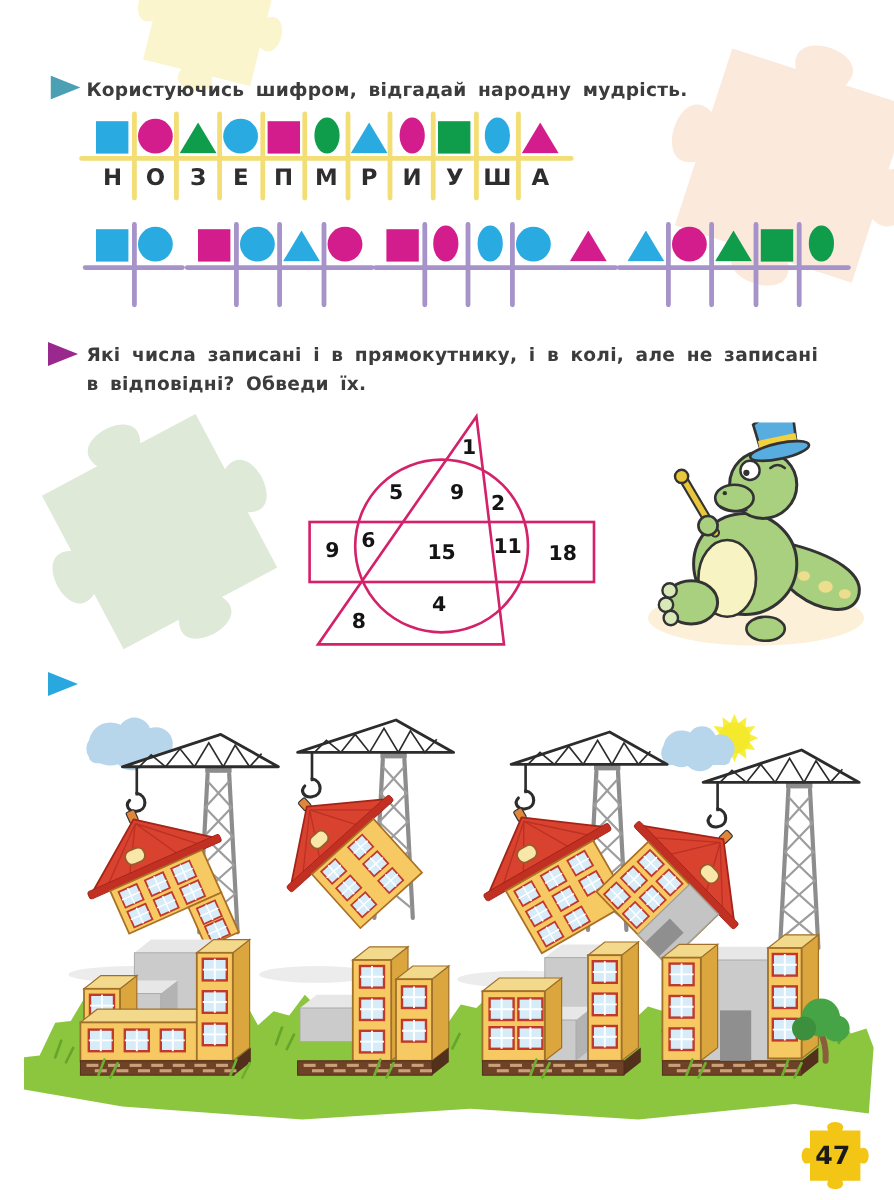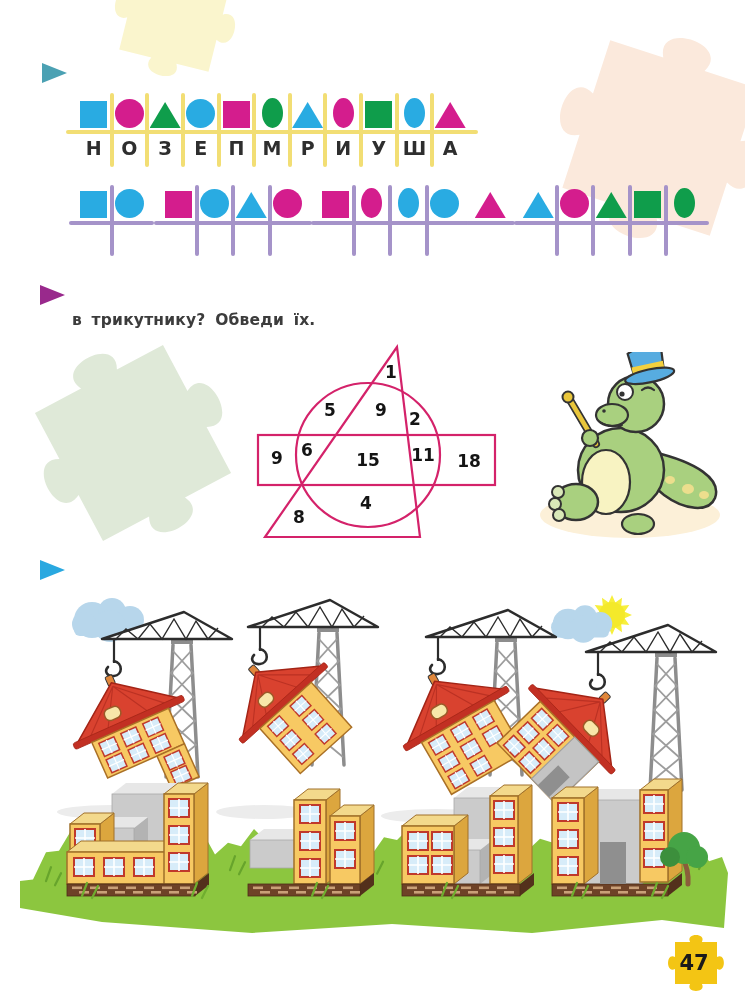--- a/index.html
+++ b/index.html
@@ -28,20 +28,21 @@
   <svg class="abs" style="left:0;top:0;width:745px;height:1000px" viewBox="0 0 745 1000">
     <defs>
       <path id="pz" d="M -50 -50 L -14 -50 C -26 -72 26 -72 14 -50 L 50 -50 L 50 -14 C 72 -26 72 26 50 14 L 50 50 L 14 50 C 26 72 -26 72 -14 50 L -50 50 L -50 14 C -72 26 -72 -26 -50 -14 Z"></path>
     </defs>
     <use href="#pz" transform="translate(175,16) rotate(14) scale(0.92)" fill="#faf5cd"></use>
     <use href="#pz" transform="translate(660,138) rotate(18) scale(1.55)" fill="#fbe9dc"></use>
     <use href="#pz" transform="translate(133,443) rotate(-28) scale(1.45)" fill="#dfe9d8"></use>
   </svg>
 
   <div class="task-arrow" style="left: 42px; top: 63px; background: rgb(75, 161, 179);"></div>
+  <div class="heading" style="left:72px;top:66px">Користуючись шифром, відгадай народну мудрість.</div>
 
   <div class="abs" id="cipher-key" style="left:76px;top:95px;width:392px;height:72px">
       <div class="gridline" style="left: 33.6364px; top: -2px; width: 4px; height: 74px; background: rgb(242, 222, 116);"></div>
       <div class="gridline" style="left: 69.2727px; top: -2px; width: 4px; height: 74px; background: rgb(242, 222, 116);"></div>
       <div class="gridline" style="left: 104.909px; top: -2px; width: 4px; height: 74px; background: rgb(242, 222, 116);"></div>
       <div class="gridline" style="left: 140.545px; top: -2px; width: 4px; height: 74px; background: rgb(242, 222, 116);"></div>
       <div class="gridline" style="left: 176.182px; top: -2px; width: 4px; height: 74px; background: rgb(242, 222, 116);"></div>
       <div class="gridline" style="left: 211.818px; top: -2px; width: 4px; height: 74px; background: rgb(242, 222, 116);"></div>
       <div class="gridline" style="left: 247.455px; top: -2px; width: 4px; height: 74px; background: rgb(242, 222, 116);"></div>
       <div class="gridline" style="left: 283.091px; top: -2px; width: 4px; height: 74px; background: rgb(242, 222, 116);"></div>
@@ -117,21 +118,22 @@
       <div class="ans-cell" style="left: 556.5px; top: 40px; width: 36.5px; height: 32px;"></div>
       <div class="shape tr" style="left: 595.75px; top: 6px; background: rgb(15, 157, 75);"></div>
       <div class="ans-cell" style="left: 593px; top: 40px; width: 36.5px; height: 32px;"></div>
       <div class="shape sq" style="left: 634.25px; top: 5px; background: rgb(15, 157, 75);"></div>
       <div class="ans-cell" style="left: 629.5px; top: 40px; width: 36.5px; height: 32px;"></div>
       <div class="shape ov" style="left: 673.75px; top: 2px; background: rgb(15, 157, 75);"></div>
       <div class="ans-cell" style="left: 666px; top: 40px; width: 36.5px; height: 32px;"></div>
     </div>
 
   <div class="task-arrow" style="left: 40px; top: 285px; background: rgb(153, 41, 140);"></div>
-  <div class="heading" style="left:72px;top:311px">в трикутнику? Обведи їх.</div>
+  <div class="heading" style="left:72px;top:287px">Які числа записані і в прямокутнику, і в колі, але не записані</div>
+  <div class="heading" style="left:72px;top:311px">в відповідні? Обведи їх.</div>
 
   <svg class="abs" id="diagram-svg" style="left:248px;top:338px;width:265px;height:212px" viewBox="0 0 265 212">
     <rect id="dg-rect" x="10" y="97" width="237" height="50" fill="none" stroke-width="2.2" stroke="#d4226a"></rect>
     <circle id="dg-circle" cx="120" cy="117" r="72" fill="none" stroke-width="2.2" stroke="#d4226a"></circle>
     <polygon id="dg-tri" points="149,9 17,199 172,199" fill="none" stroke-width="2.2" stroke="#d4226a"></polygon>
     <g id="dg-nums">
         <text x="143" y="40" class="dg-num">1</text>
         <text x="82" y="78" class="dg-num">5</text>
         <text x="133" y="78" class="dg-num">9</text>
         <text x="167" y="87" class="dg-num">2</text>

